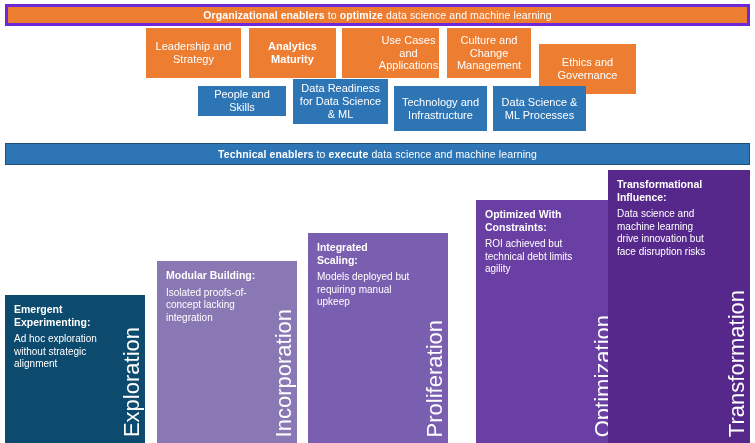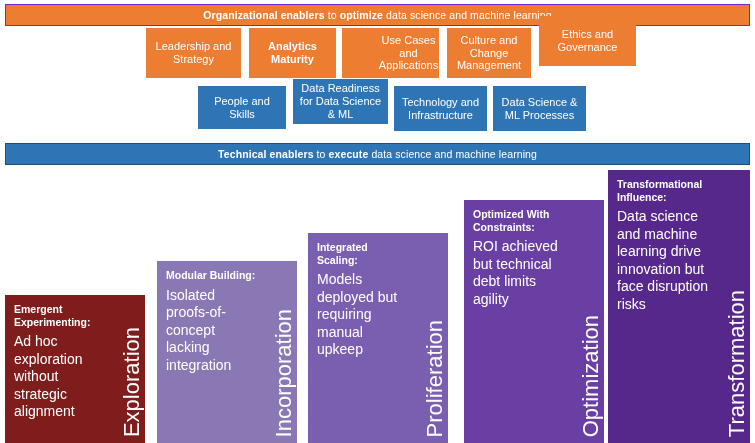--- a/index.html
+++ b/index.html
@@ -33,21 +33,21 @@
     letter-spacing: 0.1px;
     text-align: center;
     padding: 0 8px;
   }
   .banner-org {
     left: 5px;
     top: 4px;
     width: 745px;
     height: 22px;
     background: #ED7D31;
-    border: 1px solid #6d28d9;
+    border: 3px solid #6d28d9;
   }
   .banner-tech {
     left: 5px;
     top: 143px;
     width: 745px;
     height: 22px;
     background: #2E75B6;
     border: 1px solid #1F4E79;
   }
   .banner b {
@@ -72,24 +72,24 @@
   }
   .pill-tech {
     background: #2E75B6;
   }
 
   
   .o1 { left: 146px;  top: 28px; width: 95px;  height: 50px; }
   .o2 { left: 249px;  top: 28px; width: 87px;  height: 50px; font-weight: bold; }
   .o3 { left: 342px;  top: 28px; width: 97px;  height: 50px; padding-left: 40px; }
   .o4 { left: 447px;  top: 28px; width: 84px;  height: 50px; }
-  .o5 { left: 539px;  top: 16px; width: 97px;  height: 50px; text-align: center; }
-
-  
-  .t1 { left: 198px;  top: 86px; width: 88px;  height: 43px; }
+  .o5 { left: 539px;  top: 44px; width: 97px;  height: 50px; text-align: center; }
+
+  
+  .t1 { left: 198px;  top: 86px; width: 88px;  height: 30px; }
   .t2 { left: 293px;  top: 79px; width: 95px;  height: 45px; }
   .t3 { left: 394px;  top: 86px; width: 93px;  height: 45px; }
   .t4 { left: 493px;  top: 86px; width: 93px;  height: 45px; }
 
   
   .stage {
     position: absolute;
     box-sizing: border-box;
     bottom: 0;
     overflow: hidden;
@@ -101,40 +101,40 @@
     width: calc(100% - 46px);
     color: #ffffff;
   }
   .stage-title {
     font-size: 10.5px;
     font-weight: bold;
     line-height: 1.2;
     margin-bottom: 5px;
   }
   .stage-desc {
-    font-size: 14px;
+    font-size: 10px;
     line-height: 1.25;
   }
   .stage-vertical {
     position: absolute;
     right: 2px;
     bottom: 6px;
     color: #ffffff;
     font-size: 22px;
     line-height: 1;
     white-space: nowrap;
     writing-mode: vertical-rl;
     transform: rotate(180deg);
     transform-origin: center;
   }
 
-  .s1 { left: 5px;   width: 140px; height: 148px; background: #7f1d1d; }
+  .s1 { left: 5px;   width: 140px; height: 148px; background: #0c4a6e; }
   .s2 { left: 157px; width: 140px; height: 182px; background: #8978B4; }
   .s3 { left: 308px; width: 140px; height: 210px; background: #7A5EB0; }
-  .s4 { left: 464px; width: 140px; height: 243px; background: #6A3FA4; }
+  .s4 { left: 476px; width: 140px; height: 243px; background: #6A3FA4; }
   .s5 { left: 608px; width: 142px; height: 273px; background: #57288C; margin-top: 16px; }
 </style>
 </head>
 <body>
 
 <div class="canvas">
 
   <div class="banner banner-org">
     <span><b>Organizational enablers</b><span> to </span><b>optimize</b><span> data science and machine learning</span></span>
   </div>

